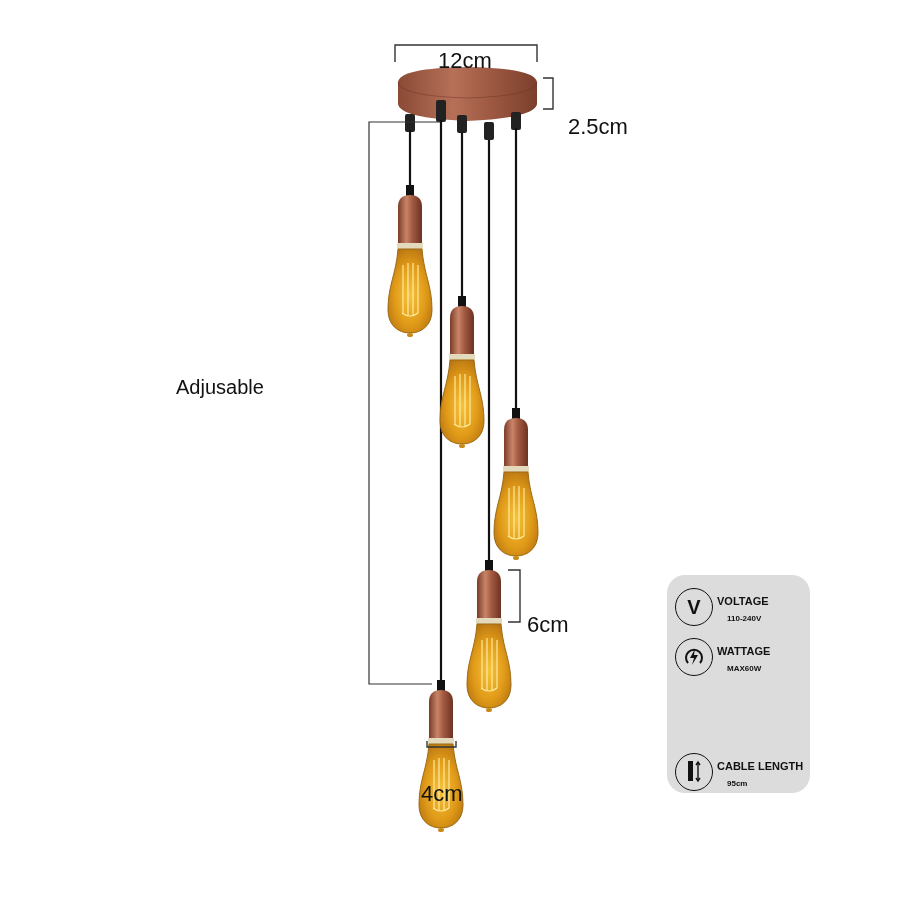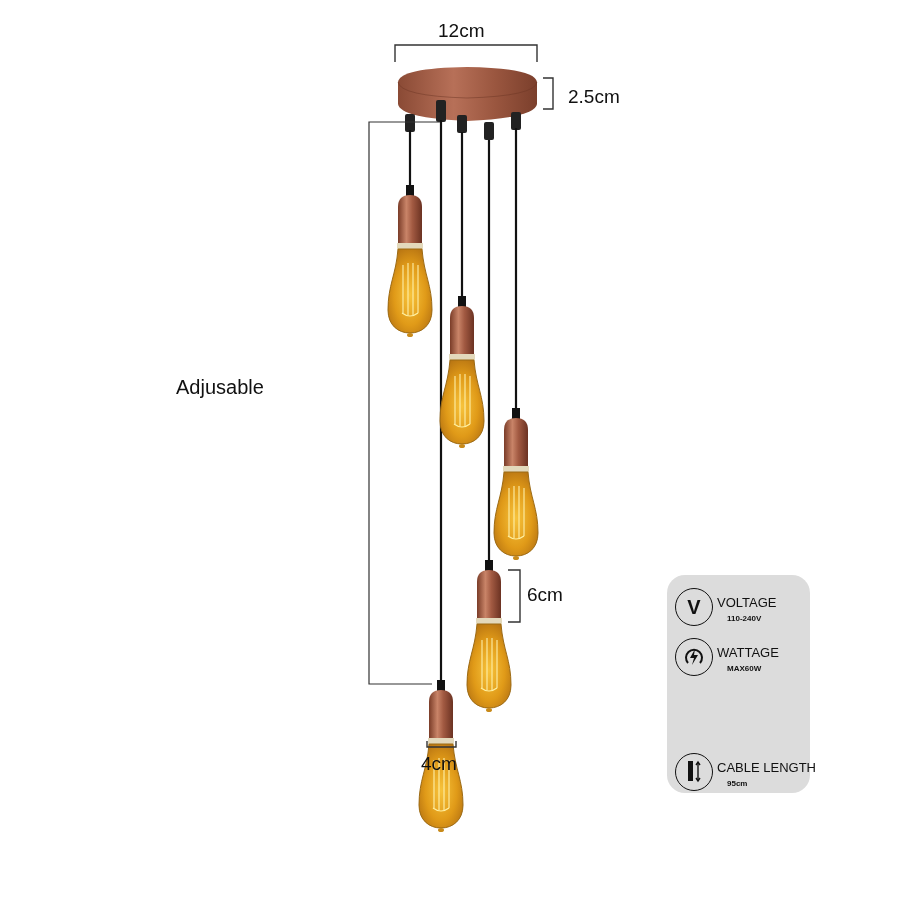--- a/index.html
+++ b/index.html
@@ -1,23 +1,23 @@
 <!DOCTYPE html>
 <html><head>
 <meta charset="utf-8">
 <style>
   html,body{margin:0;padding:0;background:#fff;}
   body{width:900px;height:900px;position:relative;overflow:hidden;font-family:"Liberation Sans",sans-serif;color:#111;}
   .abs{position:absolute;}
-  .dim-text{font-size:19px;color:#111;}
+  .dim-text{font-size:22px;color:#111;margin-top:28px;}
   .label-text{font-size:20px;color:#111;text-align:left;line-height:30px;}
   .spec-card{position:absolute;left:667px;top:575px;width:143px;height:218px;background:#dcdcdc;border-radius:18px;}
   .spec-row{position:absolute;left:8px;width:135px;height:44px;}
   .spec-icon{position:absolute;left:0;top:0;width:38px;height:38px;border:1.5px solid #111;border-radius:50%;box-sizing:border-box;display:flex;align-items:center;justify-content:center;}
-  .spec-title{position:absolute;left:42px;top:7px;font-size:13px;font-weight:normal;color:#111;white-space:nowrap;}
+  .spec-title{position:absolute;left:42px;top:7px;font-size:11px;font-weight:bold;color:#111;white-space:nowrap;}
   .spec-value{position:absolute;left:52px;top:26px;font-size:8px;font-weight:bold;color:#111;white-space:nowrap;}
   svg{display:block;}
 </style>
 </head>
 <body>
 
 <svg class="abs" style="left:0;top:0" width="900" height="900">
   <defs>
     <linearGradient id="copperG" x1="0" x2="1" y1="0" y2="0">
       <stop offset="0" stop-color="#7a3c28"></stop>

